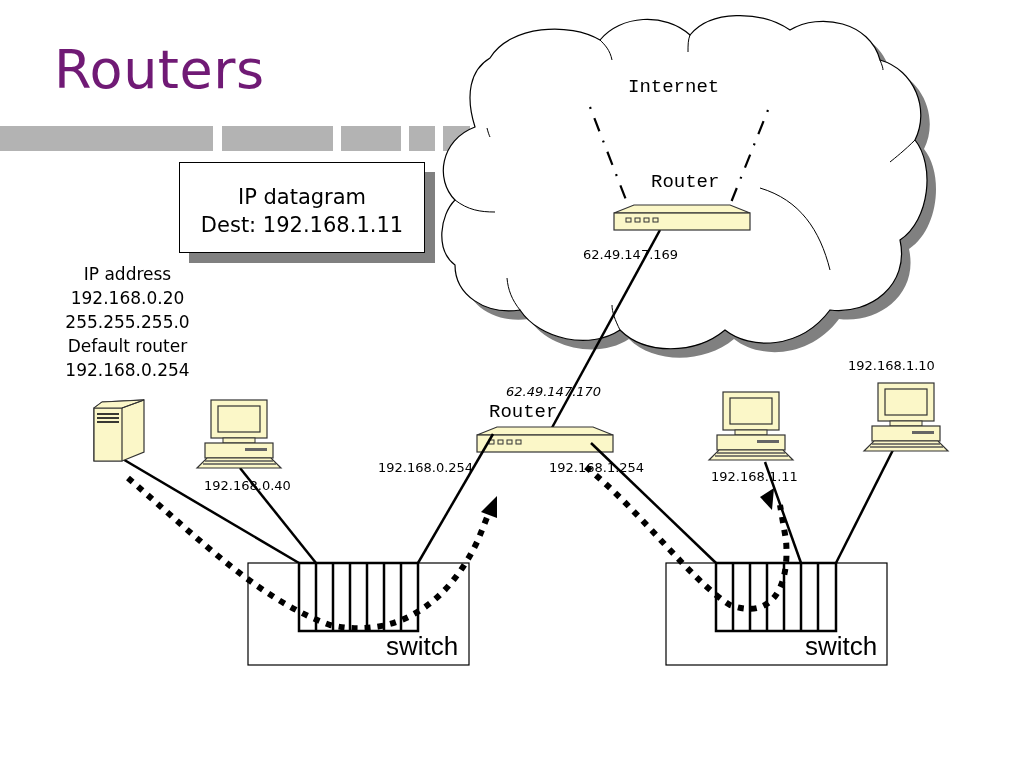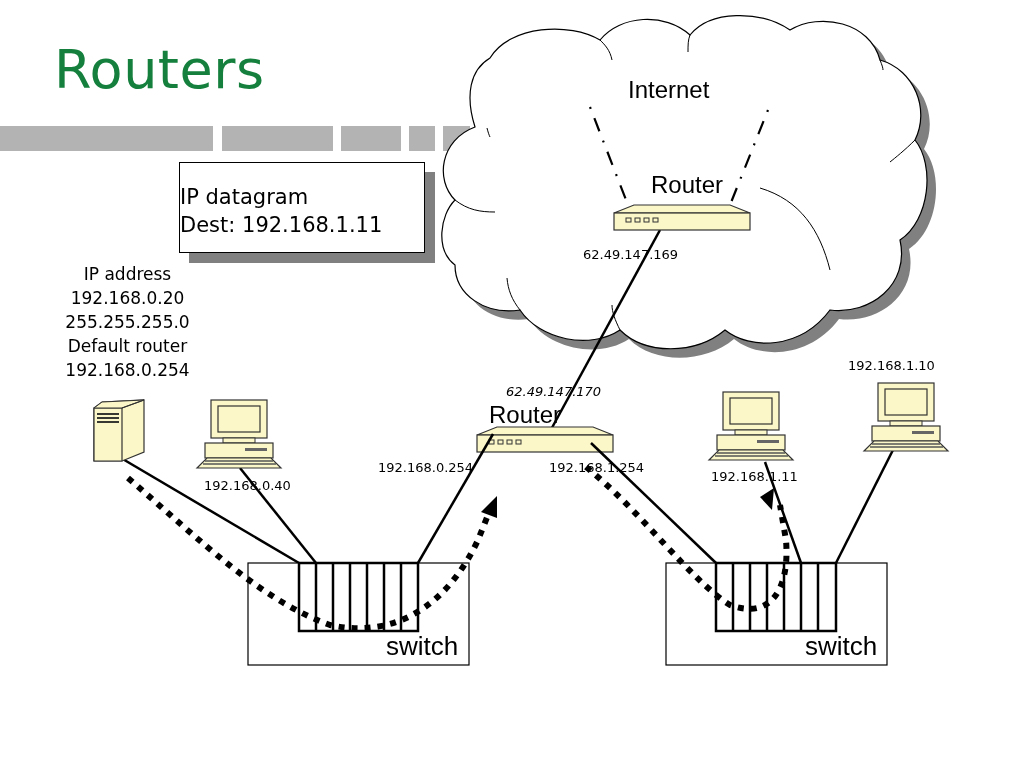--- a/index.html
+++ b/index.html
@@ -1,24 +1,24 @@
 <!DOCTYPE html>
 <html><head>
 <meta charset="utf-8">
 <style>
   html, body { margin: 0; padding: 0; background: #ffffff; }
   body { width: 1024px; height: 768px; position: relative; overflow: hidden; font-family: "DejaVu Sans", sans-serif; }
-  .slide-title { position: absolute; left: 54px; top: 38px; font-size: 54px; color: #15803d; font-family: "DejaVu Sans", sans-serif; letter-spacing: 0.5px; margin: 0; font-weight: normal; }
+  .slide-title { position: absolute; left: 54px; top: 38px; font-size: 54px; color: #701a75; font-family: "DejaVu Sans", sans-serif; letter-spacing: 0.5px; margin: 0; font-weight: normal; }
   .bar { position: absolute; top: 126px; height: 25px; background: #b3b3b3; }
   svg.diagram { position: absolute; left: 0; top: 0; }
   .lbl { position: absolute; font-family: "DejaVu Sans", sans-serif; font-size: 13px; color: #000; white-space: nowrap; line-height: 1; }
-  .lbl-arial { font-family: Liberation Sans, sans-serif; font-size: 24px; }
+  .lbl-arial { font-family: Liberation Mono, monospace; font-size: 19px; }
   .host-info { position: absolute; left: 40px; top: 246px; width: 175px; text-align: center; font-size: 17px; line-height: 24px; font-family: "DejaVu Sans", sans-serif; margin-top: 16px; }
   .host-info div { white-space: nowrap; }
-  .datagram { position: absolute; left: 179px; top: 162px; width: 246px; height: 91px; border: 1.5px solid #000; background: #fff; box-shadow: 10px 10px 0 #808080; text-align: left; font-size: 21px; line-height: 28px; box-sizing: border-box; padding-top: 20px; font-family: "DejaVu Sans", sans-serif; }
+  .datagram { position: absolute; left: 179px; top: 162px; width: 246px; height: 91px; border: 1.5px solid #000; background: #fff; box-shadow: 10px 10px 0 #808080; text-align: center; font-size: 21px; line-height: 28px; box-sizing: border-box; padding-top: 20px; font-family: "DejaVu Sans", sans-serif; }
   .switch-label { font-family: "Liberation Sans", sans-serif; font-size: 26px; text-align: right; }
 </style>
 </head>
 <body>
 
 <h1 class="slide-title">Routers</h1>
 
 <div class="bar" style="left:0;width:213px;"></div>
 <div class="bar" style="left:222px;width:111px;"></div>
 <div class="bar" style="left:341px;width:60px;"></div>

